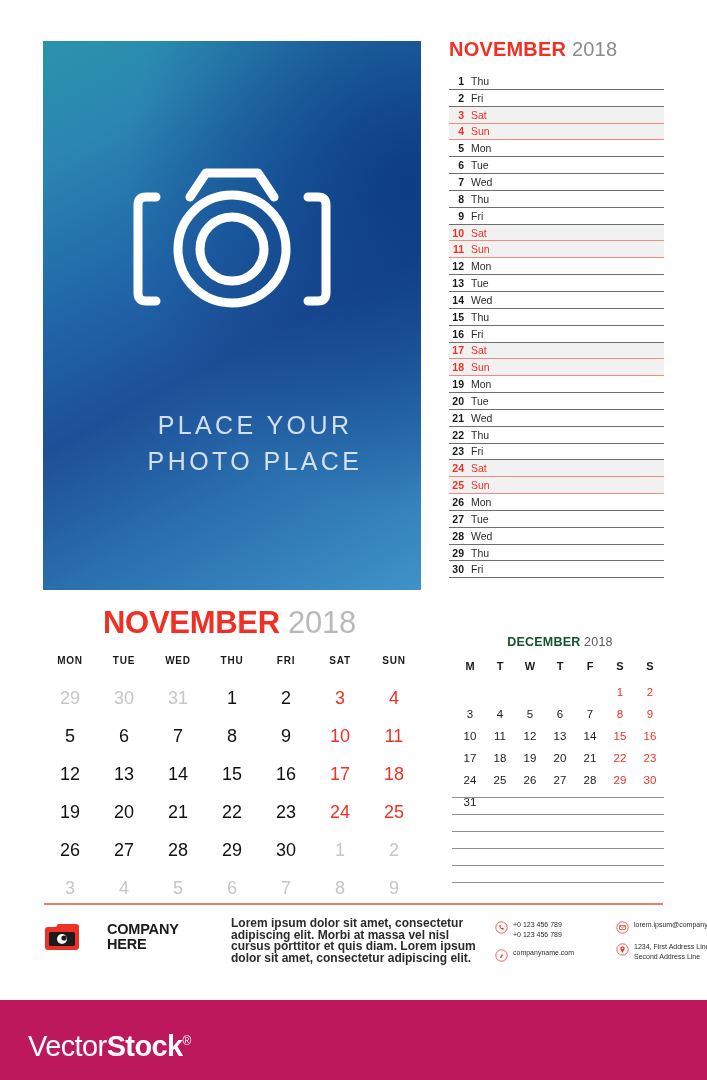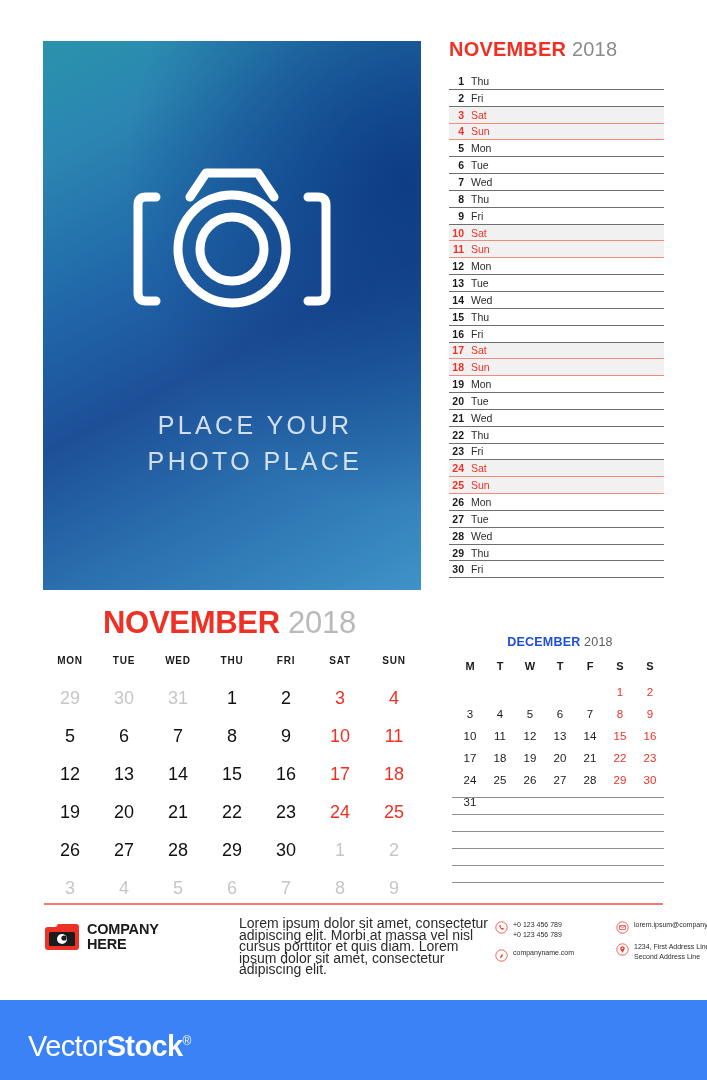--- a/index.html
+++ b/index.html
@@ -148,21 +148,21 @@
     left: 455px; top: 635px;
     width: 210px;
   }
   #mini-title {
     font-size: 12.5px;
     text-align: center;
     margin-bottom: 10px;
     letter-spacing: 0.2px;
     white-space: nowrap;
   }
-  #mini-title .m { color: #1d4ed8; font-weight: bold; }
+  #mini-title .m { color: #14532d; font-weight: bold; }
   #mini-title .y { color: #5d5d5d; font-weight: 400; }
 
   table.mini {
     width: 210px;
     border-collapse: collapse;
     table-layout: fixed;
   }
   table.mini th {
     font-size: 11px;
     font-weight: bold;
@@ -202,39 +202,41 @@
     position: absolute;
     left: 43px; top: 918px;
     width: 621px;
     height: 56px;
   }
   #logo-block {
     position: absolute;
     left: 0; top: 4px;
     display: flex;
     align-items: center;
+    gap: 20px;
   }
   #logo-mark {
     width: 37px; height: 28px;
     margin-right: 7px;
   }
   #logo-text {
     font-size: 14.5px;
     font-weight: bold;
     color: #1b1b1b;
     line-height: 14.5px;
     letter-spacing: -0.2px;
   }
   #company-desc {
     position: absolute;
-    left: 196px; top: 0;
+    left: 188px; top: 0;
     width: 258px;
-    font-size: 14px;
+    font-size: 12px;
     line-height: 11.6px;
     color: #2b2b2b;
+    font-weight: bold;
   }
   .contact-col {
     position: absolute;
     top: 2px;
   }
   #contact-col-1 { left: 452px; }
   #contact-col-2 { left: 573px; }
   .contact-item {
     display: flex;
     align-items: flex-start;
@@ -252,21 +254,21 @@
     color: #2b2b2b;
     white-space: pre-line;
   }
 
   
   #watermark {
     position: absolute;
     left: 0; top: 1000px;
     width: 707px;
     height: 80px;
-    background: #3b82f6;
+    background: #be185d;
   }
   #wm-logo {
     position: absolute;
     left: 28px; top: 27px;
     font-size: 29px;
     color: #ffffff;
     letter-spacing: -0.6px;
     line-height: 29px;
     white-space: nowrap;
   }

